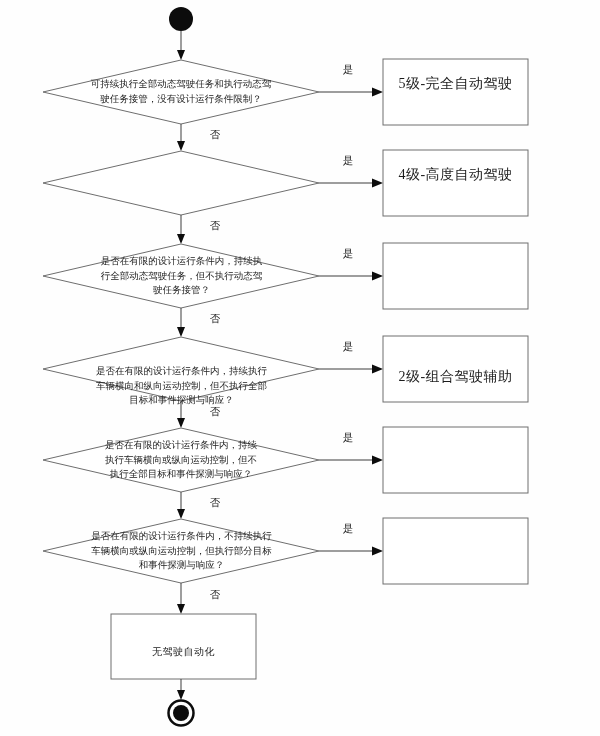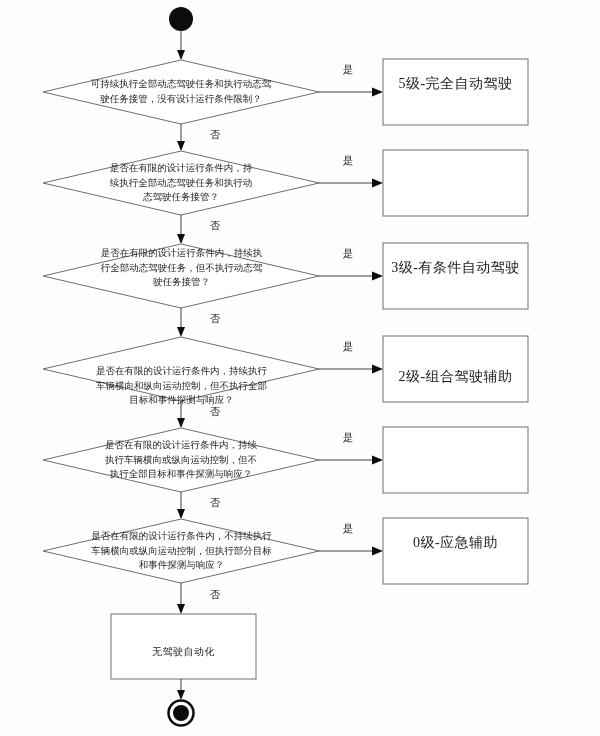--- a/index.html
+++ b/index.html
@@ -80,30 +80,28 @@
     <polygon points="177,604 185,604 181,614" class="head"></polygon>
 
     <rect x="111" y="614" width="145" height="65" class="shape"></rect>
     <line x1="181" y1="679" x2="181" y2="690" class="wire"></line>
     <polygon points="177,690 185,690 181,700" class="head"></polygon>
     <circle cx="181" cy="713" r="12.5" fill="none" stroke="#0c0c0c" stroke-width="2.5"></circle>
     <circle cx="181" cy="713" r="8" class="head"></circle>
   </svg>
 
   <div class="lbl q" style="left:88px;top:60px;width:186px">可持续执行全部动态驾驶任务和执行动态驾驶任务接管，没有设计运行条件限制？</div>
-  <div class="lbl q" style="left:108px;top:151px;width:146px">是否在有限的设计运行条件内，持续执行全部动态驾驶任务和执行动态驾驶任务接管？</div>
-  <div class="lbl q" style="left:99px;top:236px;width:165px">是否在有限的设计运行条件内，持续执行全部动态驾驶任务，但不执行动态驾驶任务接管？</div>
+  <div class="lbl q" style="left:99px;top:244px;width:165px">是否在有限的设计运行条件内，持续执行全部动态驾驶任务，但不执行动态驾驶任务接管？</div>
   <div class="lbl q" style="left:94px;top:354px;width:175px">是否在有限的设计运行条件内，持续执行车辆横向和纵向运动控制，但不执行全部目标和事件探测与响应？</div>
   <div class="lbl q" style="left:103px;top:428px;width:156px">是否在有限的设计运行条件内，持续执行车辆横向或纵向运动控制，但不执行全部目标和事件探测与响应？</div>
   <div class="lbl q" style="left:89px;top:519px;width:185px">是否在有限的设计运行条件内，不持续执行车辆横向或纵向运动控制，但执行部分目标和事件探测与响应？</div>
 
   <div class="lbl r" style="top:59px">5级-完全自动驾驶</div>
-  <div class="lbl r" style="top:243px">3级-有条件自动驾驶</div>
+  <div class="lbl r" style="top:150px">4级-高度自动驾驶</div>
   <div class="lbl r" style="top:352px">2级-组合驾驶辅助</div>
-  <div class="lbl r" style="top:518px">0级-应急辅助</div>
 
   <div class="lbl yn" style="left:334px;top:63px">是</div>
   <div class="lbl yn" style="left:334px;top:154px">是</div>
   <div class="lbl yn" style="left:334px;top:247px">是</div>
   <div class="lbl yn" style="left:334px;top:340px">是</div>
   <div class="lbl yn" style="left:334px;top:431px">是</div>
   <div class="lbl yn" style="left:334px;top:522px">是</div>
 
   <div class="lbl yn" style="left:201px;top:128px">否</div>
   <div class="lbl yn" style="left:201px;top:219px">否</div>

